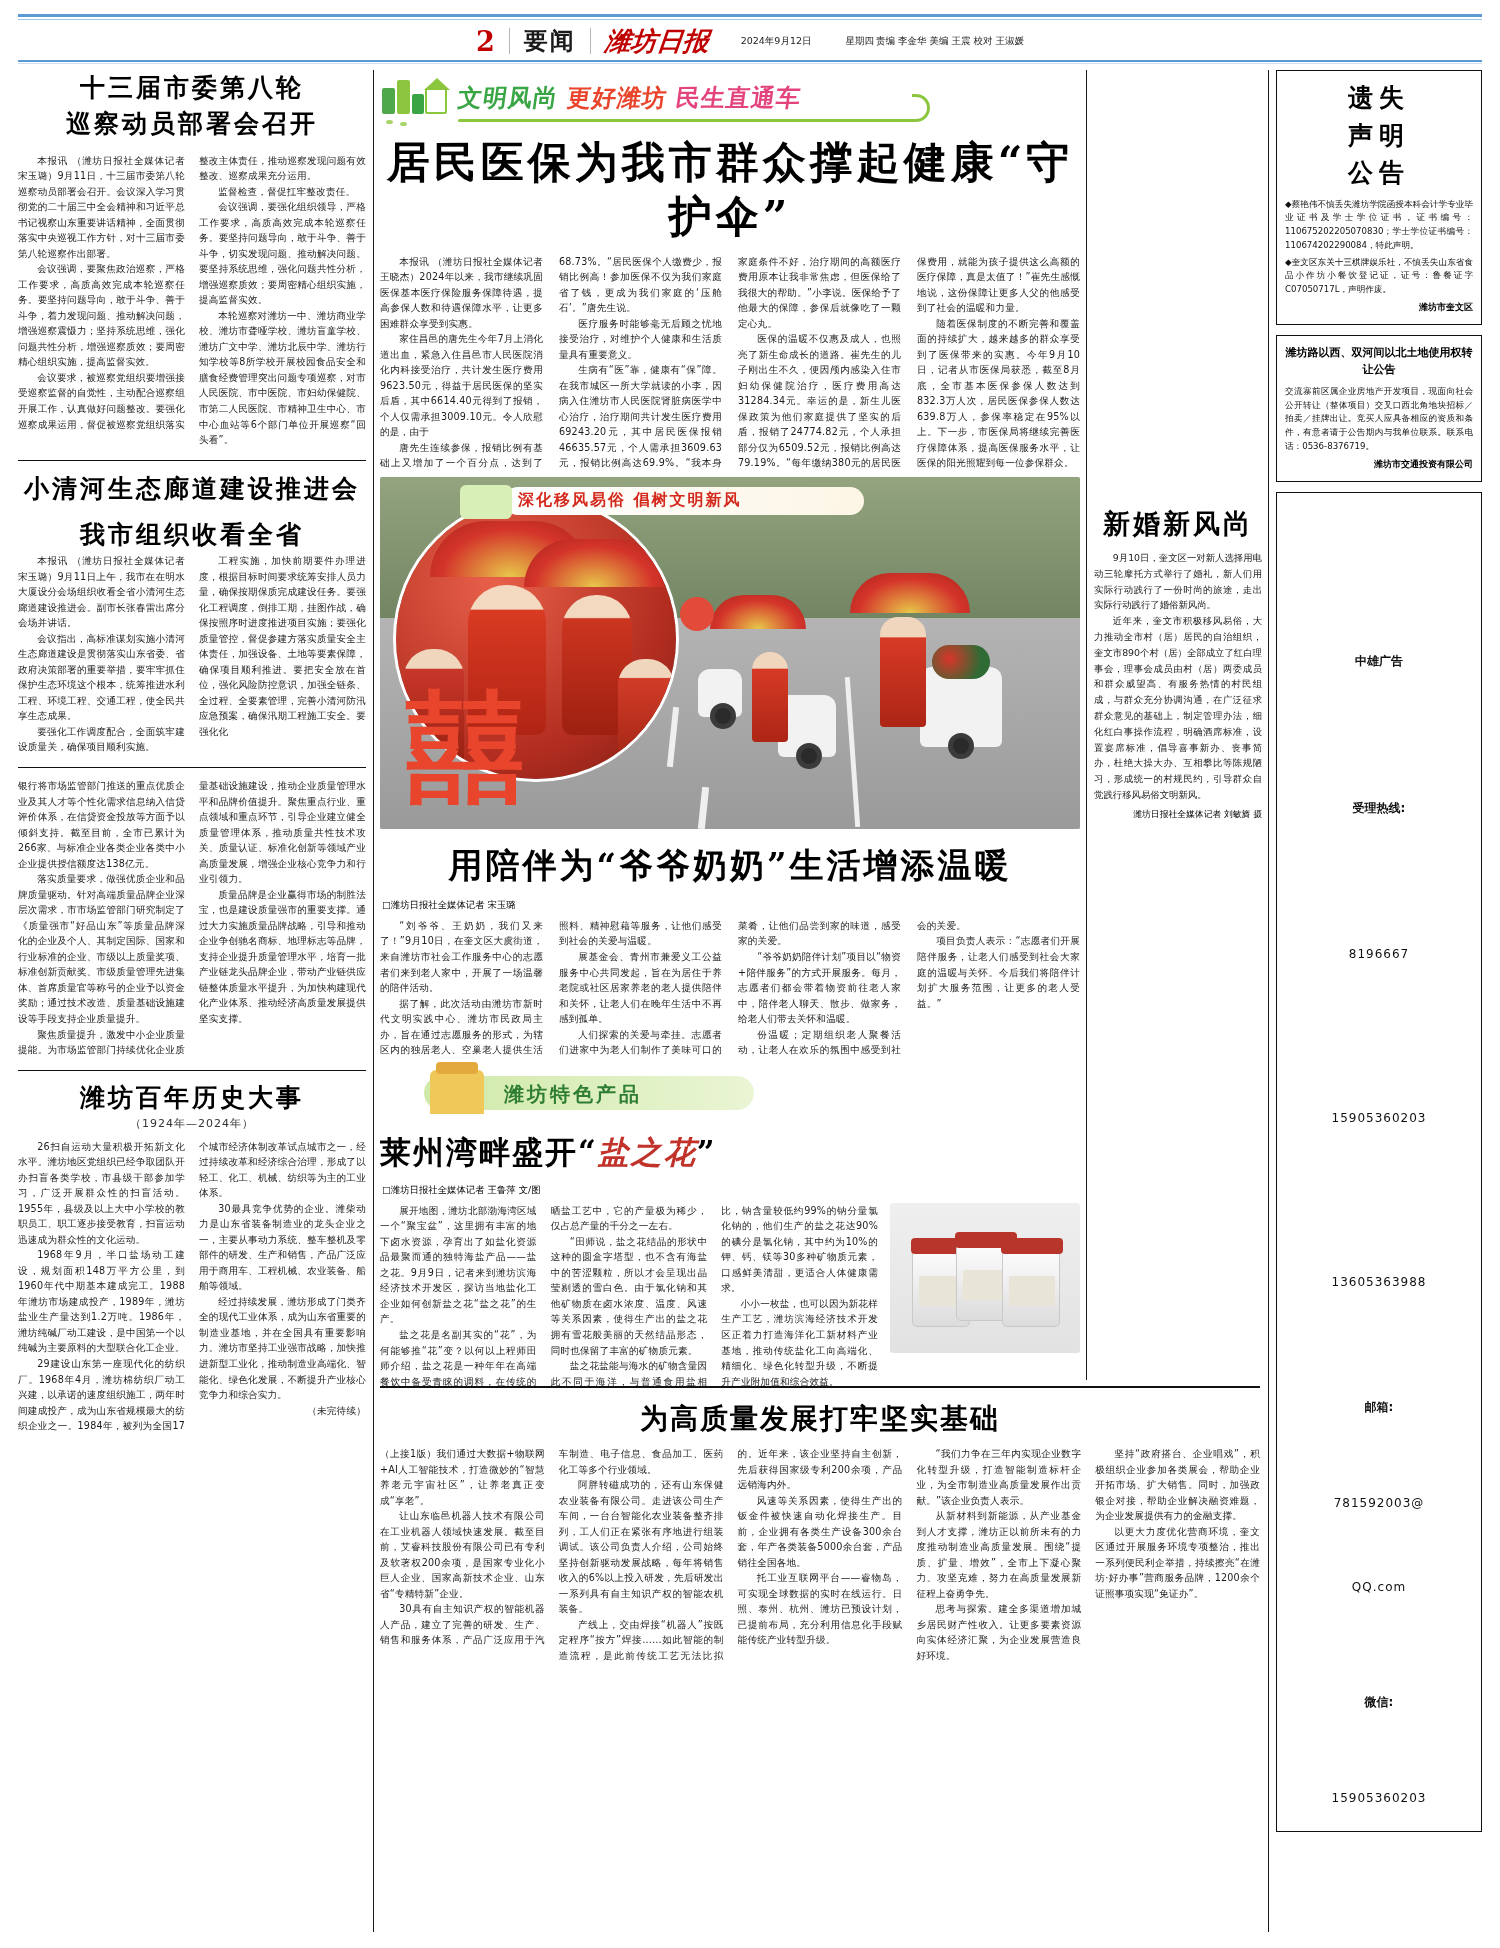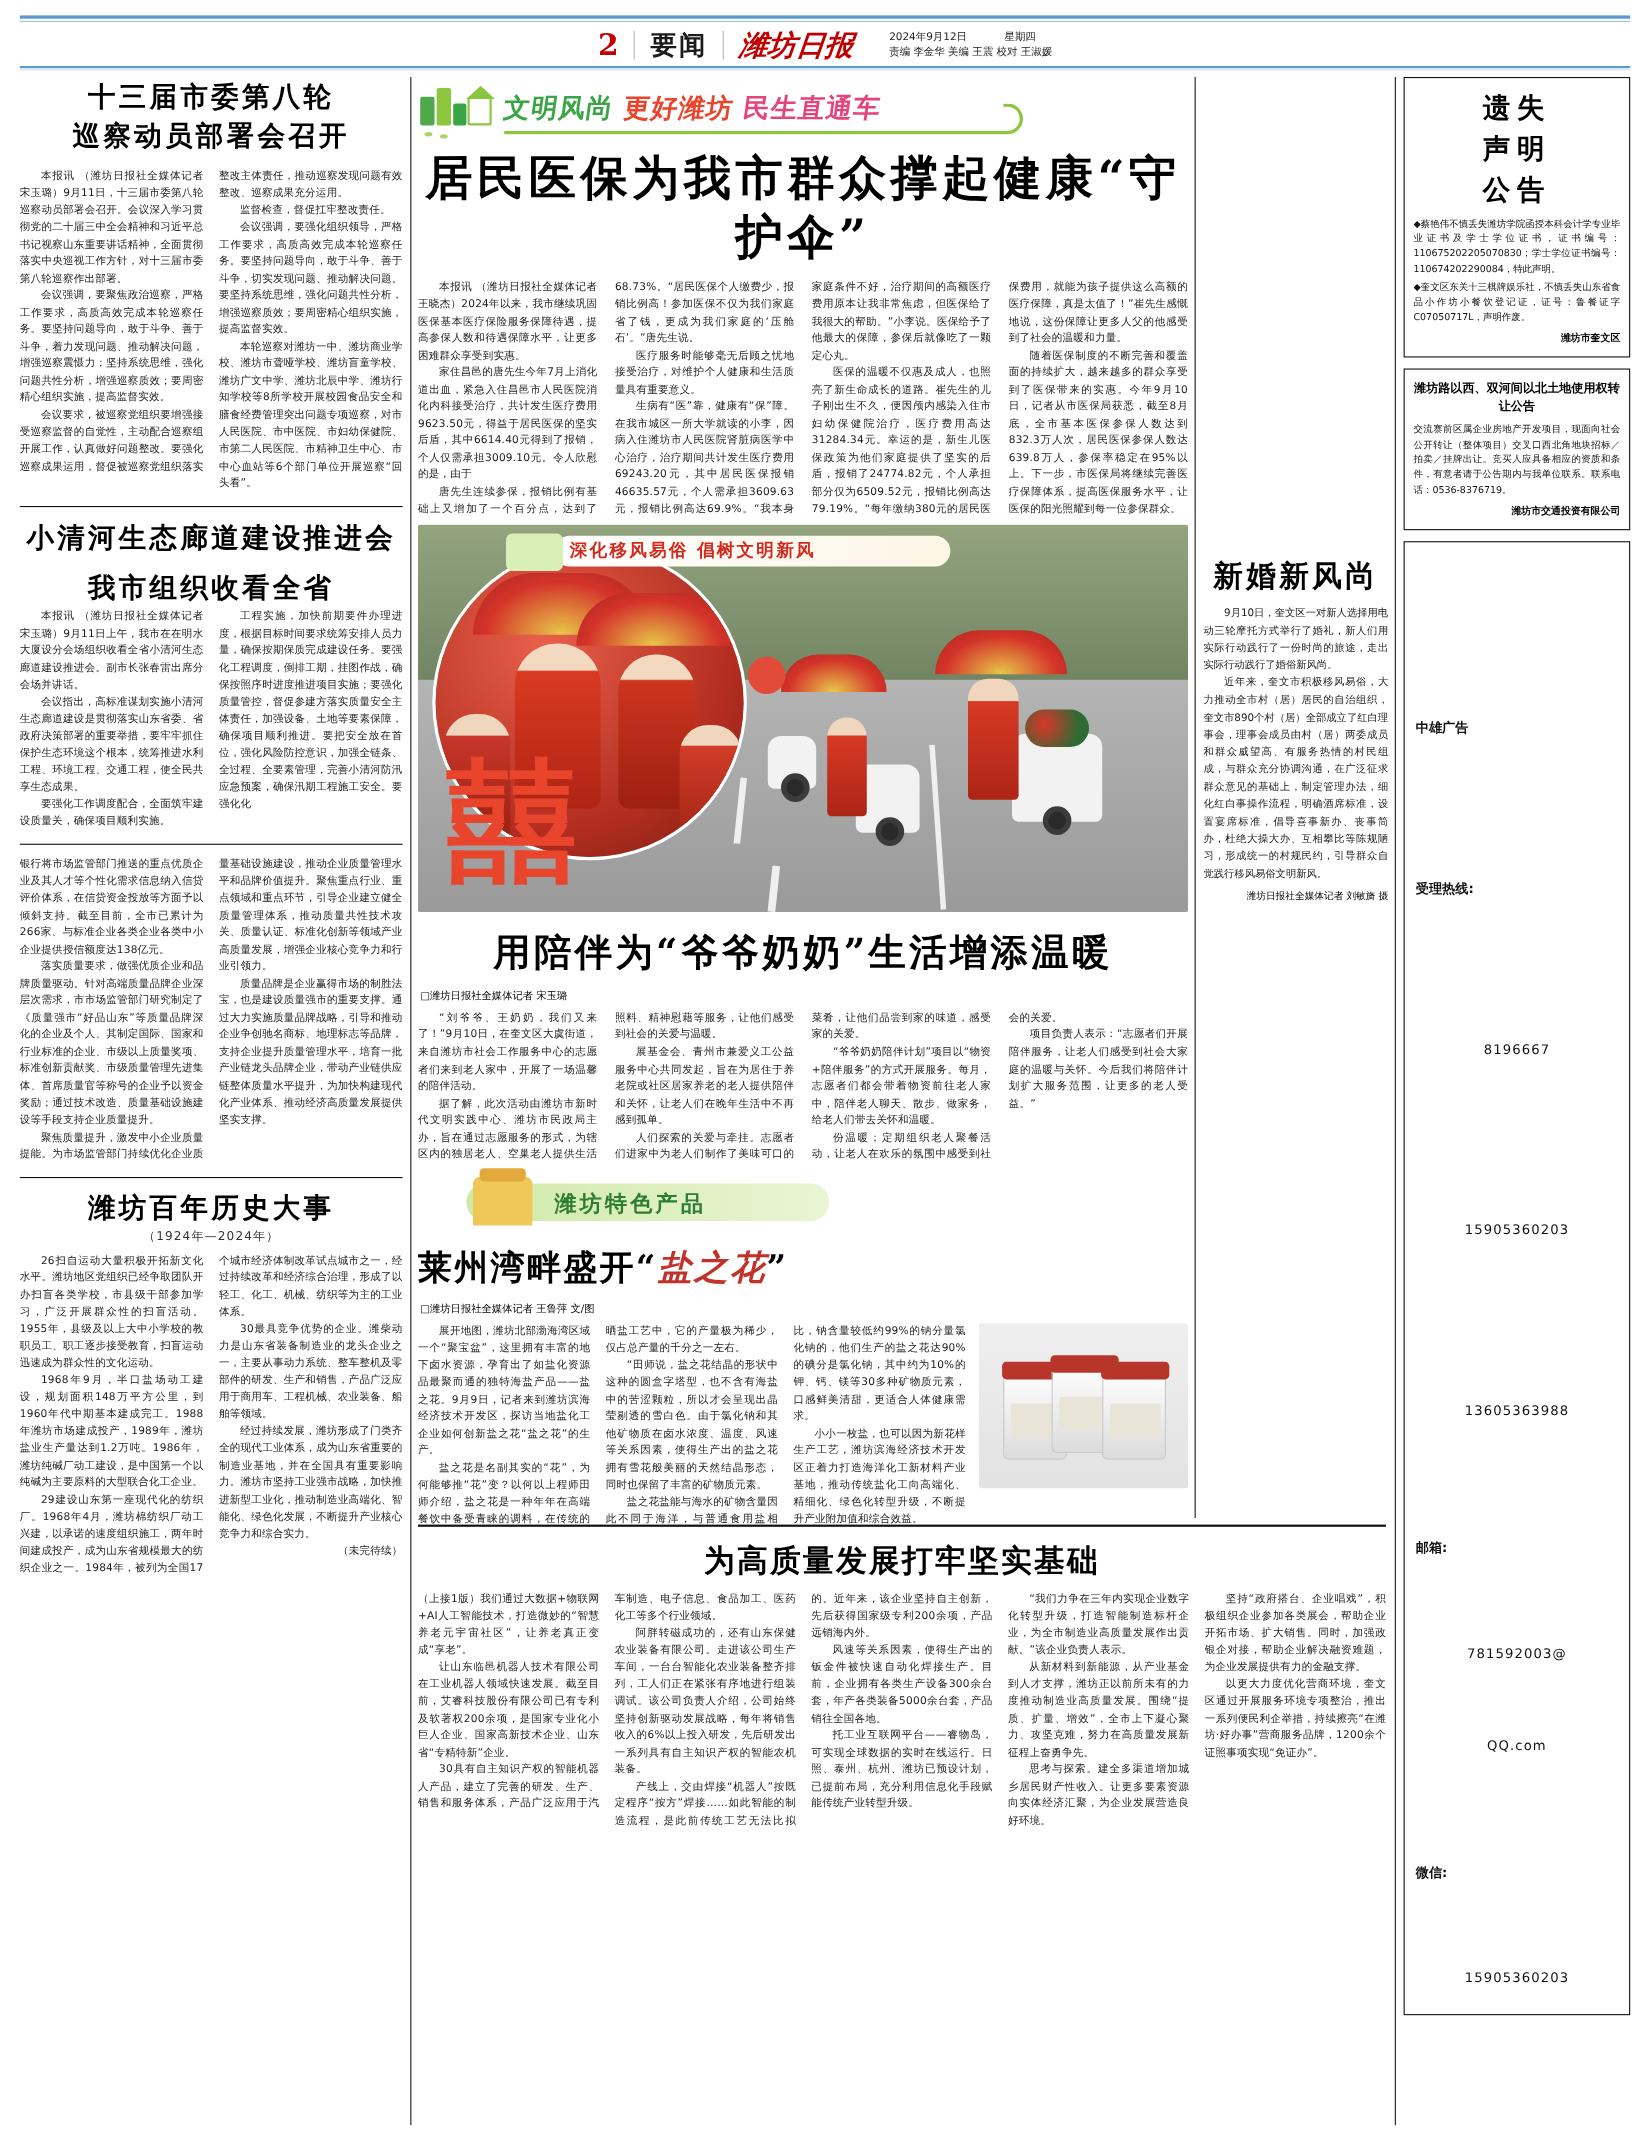--- a/index.html
+++ b/index.html
@@ -12,21 +12,21 @@
   .page { position: relative; width: 1500px; height: 1948px; background:#fff; padding: 0; }
 
   
   .rule-top { position:absolute; left:18px; top:14px; width:1464px; height:3px; background:#5b9bd5; }
   .rule-top2 { position:absolute; left:18px; top:19px; width:1464px; height:1px; background:#9dc3e6; }
   .masthead { position:absolute; left:18px; top:24px; width:1464px; height:34px; display:flex; align-items:center; justify-content:center; gap:14px; }
   .pgnum { color:#c00000; font-size:27px; font-weight:bold; font-family:"DejaVu Serif", serif; line-height:1; }
   .vbar { width:1px; height:26px; background:#b5b5b5; }
   .section-name { font-size:24px; font-weight:bold; letter-spacing:2px; color:#1a1a1a; font-family:"DejaVu Sans", sans-serif; }
   .paper-logo { font-size:26px; font-weight:bold; color:#c00000; font-family:"DejaVu Serif", serif; font-style:italic; letter-spacing:0px; transform:skewX(-6deg); }
-  .masthead-meta { display:flex; flex-direction:column; gap:2px; font-size:9.5px; color:#222; line-height:1.25; margin-left:18px; }
+  .masthead-meta { display:flex; flex-direction:row; gap:2px; font-size:9.5px; color:#222; line-height:1.25; margin-left:18px; }
   .masthead-meta .l1 { display:flex; gap:34px; }
   .rule-under { position:absolute; left:18px; top:60px; width:1464px; height:2px; background:#5b9bd5; }
   .rule-under2 { position:absolute; left:18px; top:63px; width:1464px; height:1px; background:#cfe0f2; }
 
   
   .body-area { position:absolute; left:18px; top:70px; width:1464px; height:1862px; }
 
   .col-left { position:absolute; left:0px; top:0px; width:348px; }
   .col-mid  { position:absolute; left:362px; top:0px; width:700px; }
   .col-right{ position:absolute; left:1076px; top:0px; width:168px; }
@@ -98,21 +98,21 @@
   .jar .lbl { position:absolute; left:6px; top:26px; width:46px; height:30px; background:#e9e4d8; border-radius:2px;}
 
   
   .adbox { border:1.5px solid #111; padding:8px 8px 10px 8px; margin-bottom:10px; }
   .ad-title { text-align:center; font-size:25px; font-weight:bold; letter-spacing:6px; line-height:1.5; }
   .ad-body { font-size:8.6px; line-height:1.6; color:#111; text-align:justify; margin-top:6px; }
   .ad-body p { margin:0 0 3px 0; }
   .ad-sign { text-align:right; font-size:9px; font-weight:bold; margin-top:4px; }
 
   .hotline-box { border:1.5px solid #111; height:1340px; position:relative; padding:10px; }
-  .hb-item { text-align:left; font-size:12px; font-weight:bold; color:#111; }
+  .hb-item { text-align:center; font-size:12px; font-weight:bold; color:#111; }
   .hb-num { text-align:center; font-size:12px; color:#111; letter-spacing:1px; }
 
   .newwed-head { font-size:27px; font-weight:bold; letter-spacing:3px; text-align:center; margin-bottom:8px; font-family:"DejaVu Serif", serif;}
   .col-narrow-body { font-size:9.4px; line-height:1.68; text-align:justify; color:#1b1b1b; }
   .col-narrow-body p { text-indent:2em; margin:0; }
   .credit { font-size:8.8px; text-align:right; margin-top:6px; }
 
   .vline { position:absolute; top:0; width:1px; background:#1a1a1a; }
   .hline-thick { height:2px; background:#111; width:100%; }
 </style>

